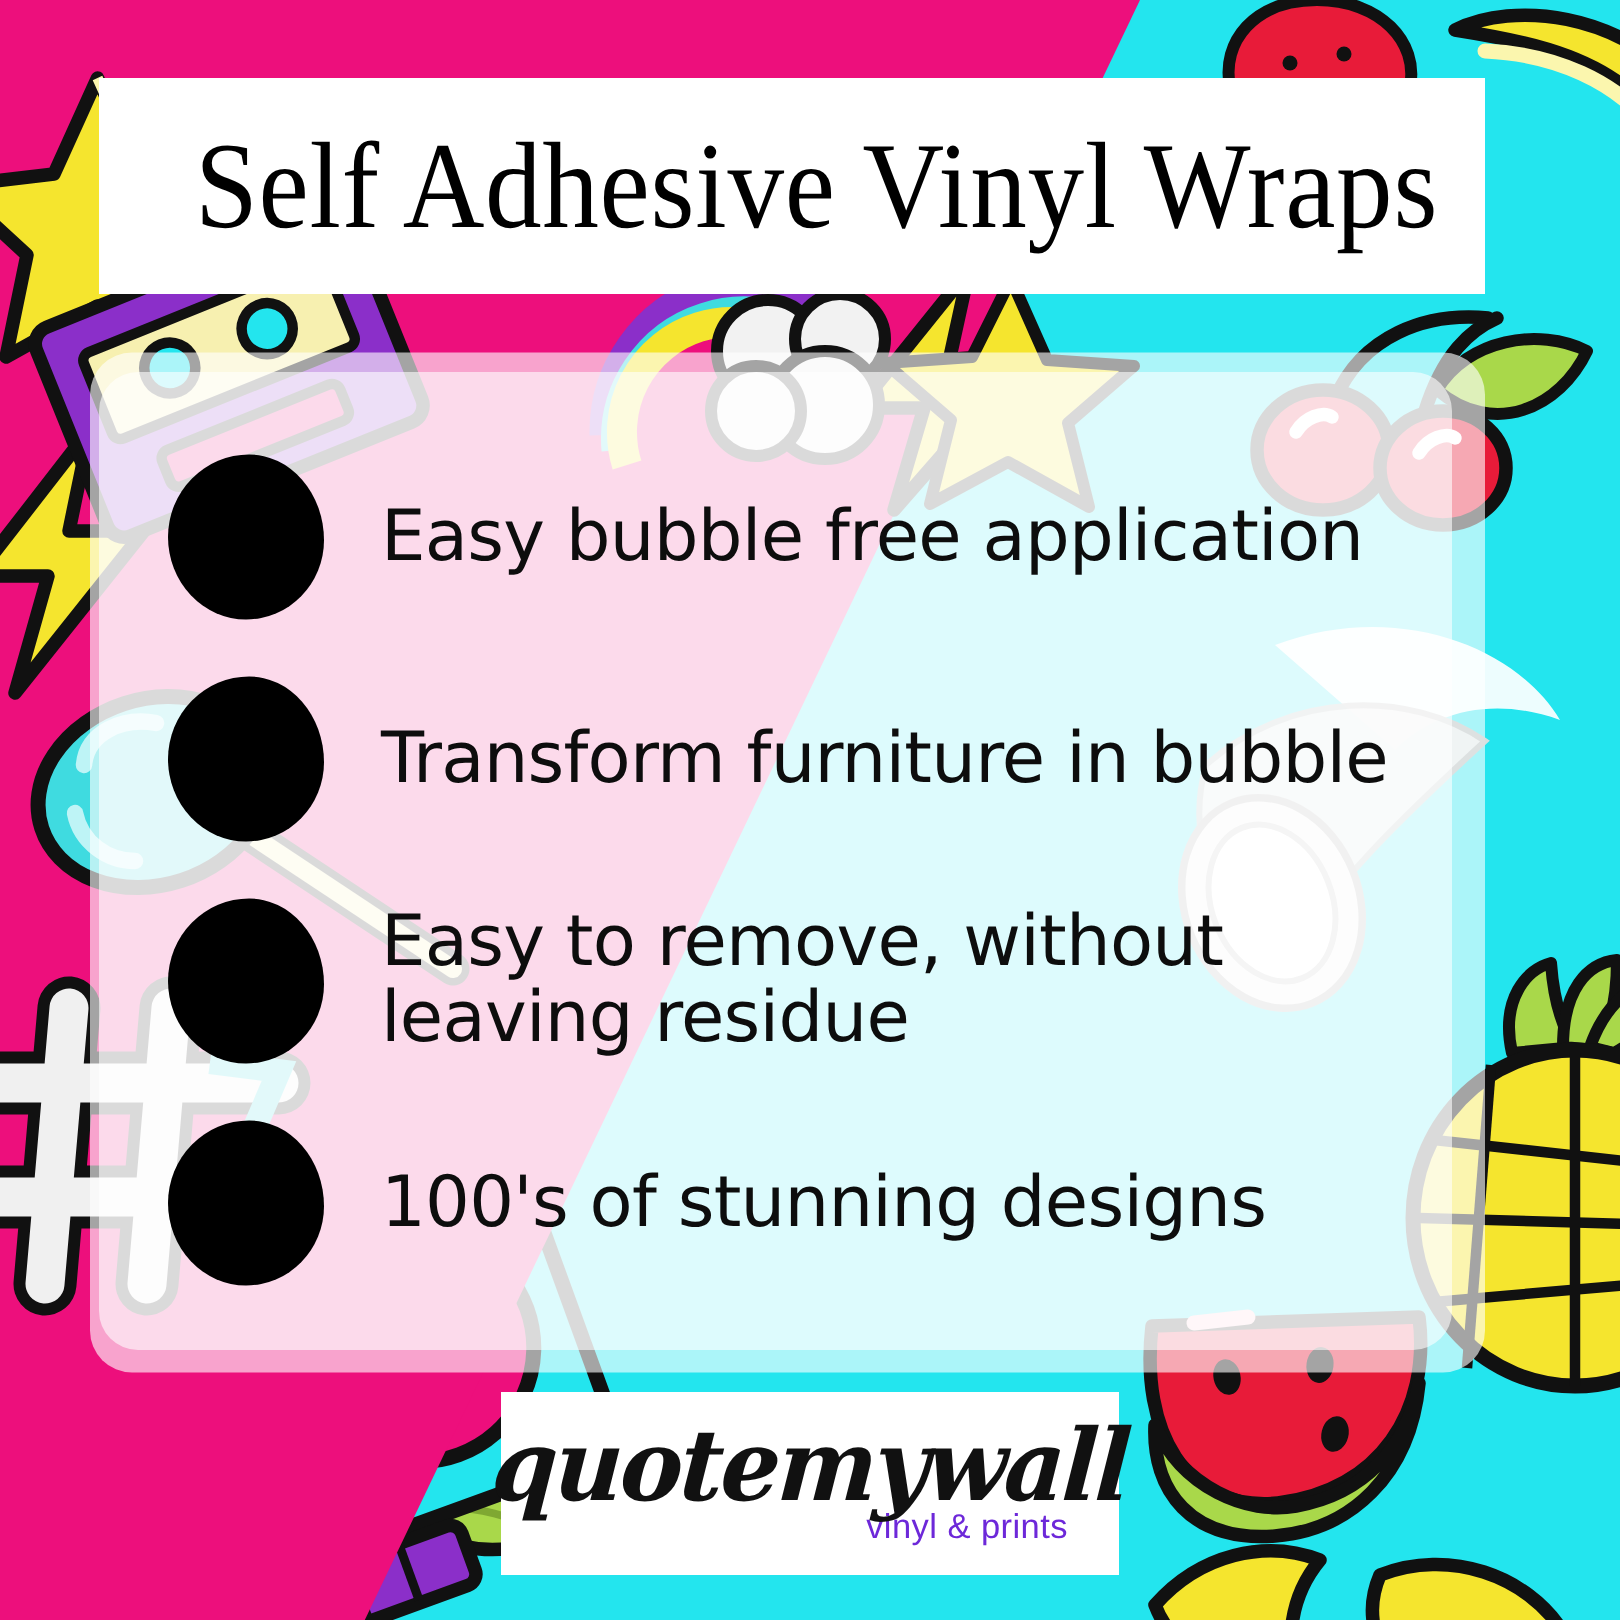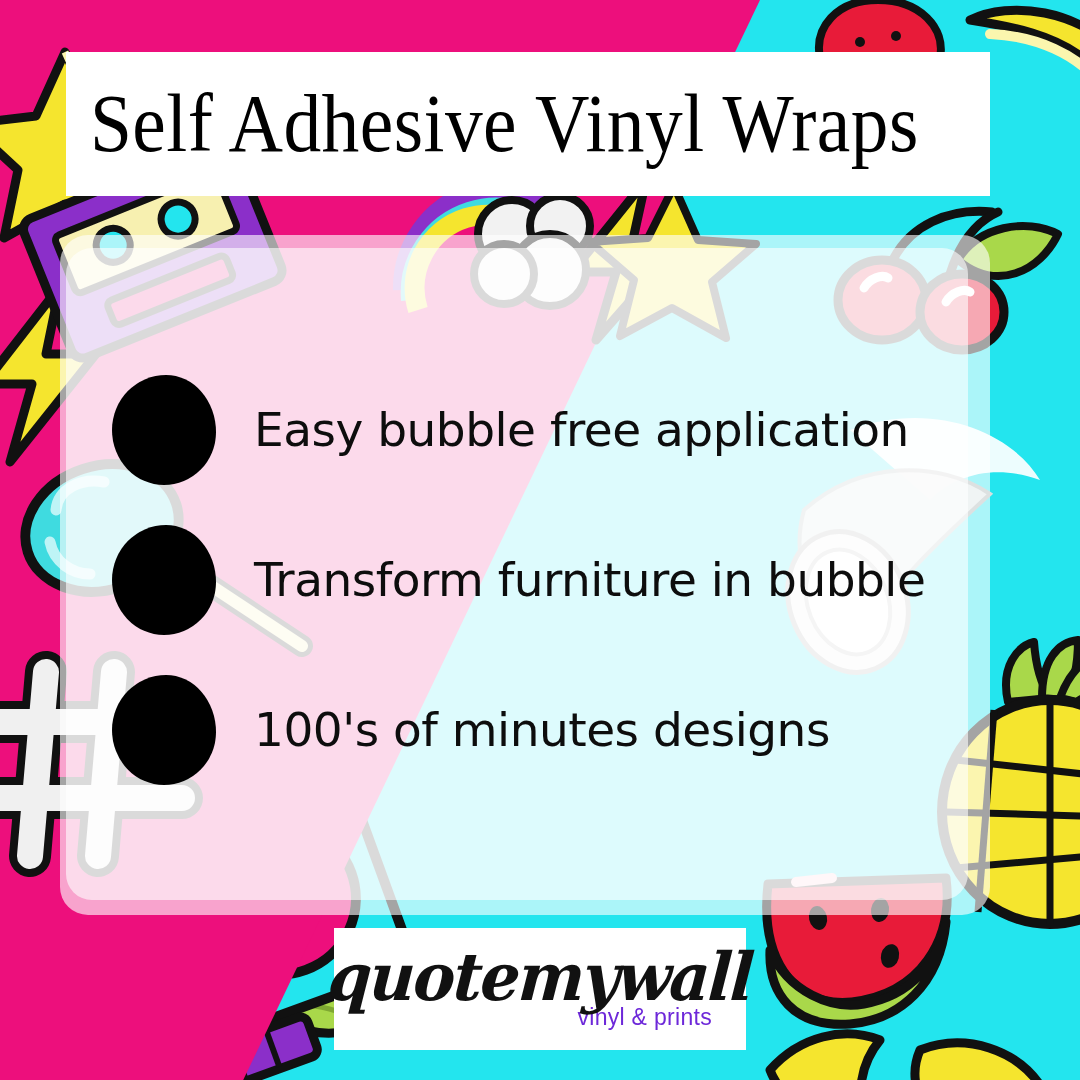--- a/index.html
+++ b/index.html
@@ -53,20 +53,21 @@
 
   
   .title-box{
     position:absolute;
     left:66px; top:52px;
     width:924px; height:144px;
     background:#ffffff;
     display:flex;
     align-items:center;
     z-index:40;
+    padding-left:40px;
   }
   .title-text{
     font-family:"Liberation Serif", serif;
     font-size:82px;
     line-height:1;
     color:#000;
     padding-left:26px;
     letter-spacing:0.5px;
     transform:scaleX(0.92);
     transform-origin:left center;
@@ -372,24 +373,28 @@
     <div class="feature-row">
       <div class="bullet"></div>
       <div class="feature-text">Easy bubble free application</div>
     </div>
 
     <div class="feature-row">
       <div class="bullet"></div>
       <div class="feature-text">Transform furniture in bubble</div>
     </div>
 
-
     <div class="feature-row">
       <div class="bullet"></div>
-      <div class="feature-text">100's of minutes designs</div>
+      <div class="feature-text">Easy to remove, without leaving residue</div>
+    </div>
+
+    <div class="feature-row">
+      <div class="bullet"></div>
+      <div class="feature-text">100's of stunning designs</div>
     </div>
 
   </div>
 
   <div class="logo-box">
     <div class="logo-word">quotemywall</div>
     <div class="logo-sub">vinyl &amp; prints</div>
   </div>
 
 </div>

